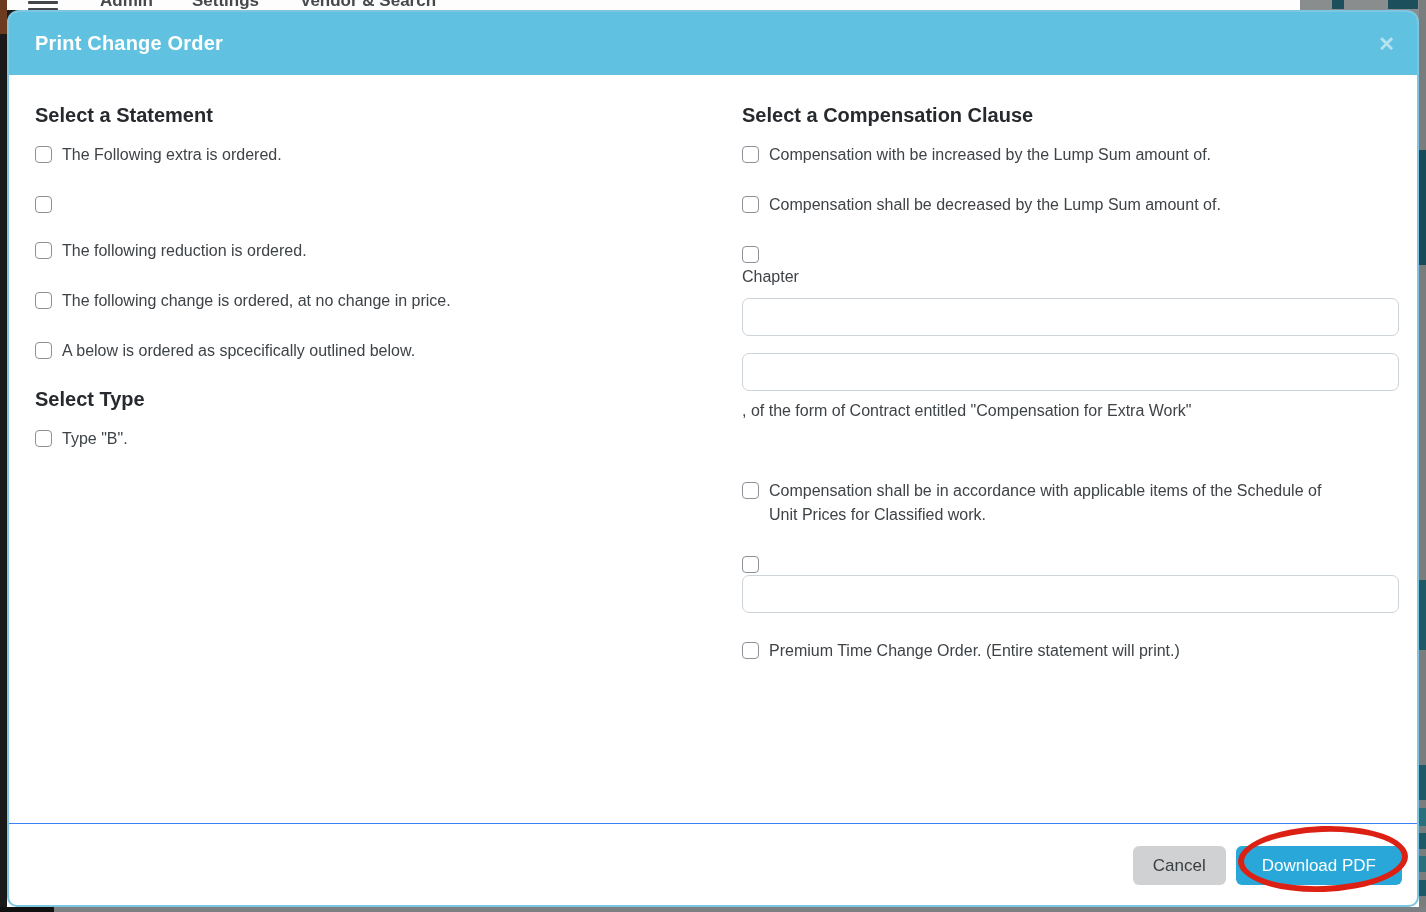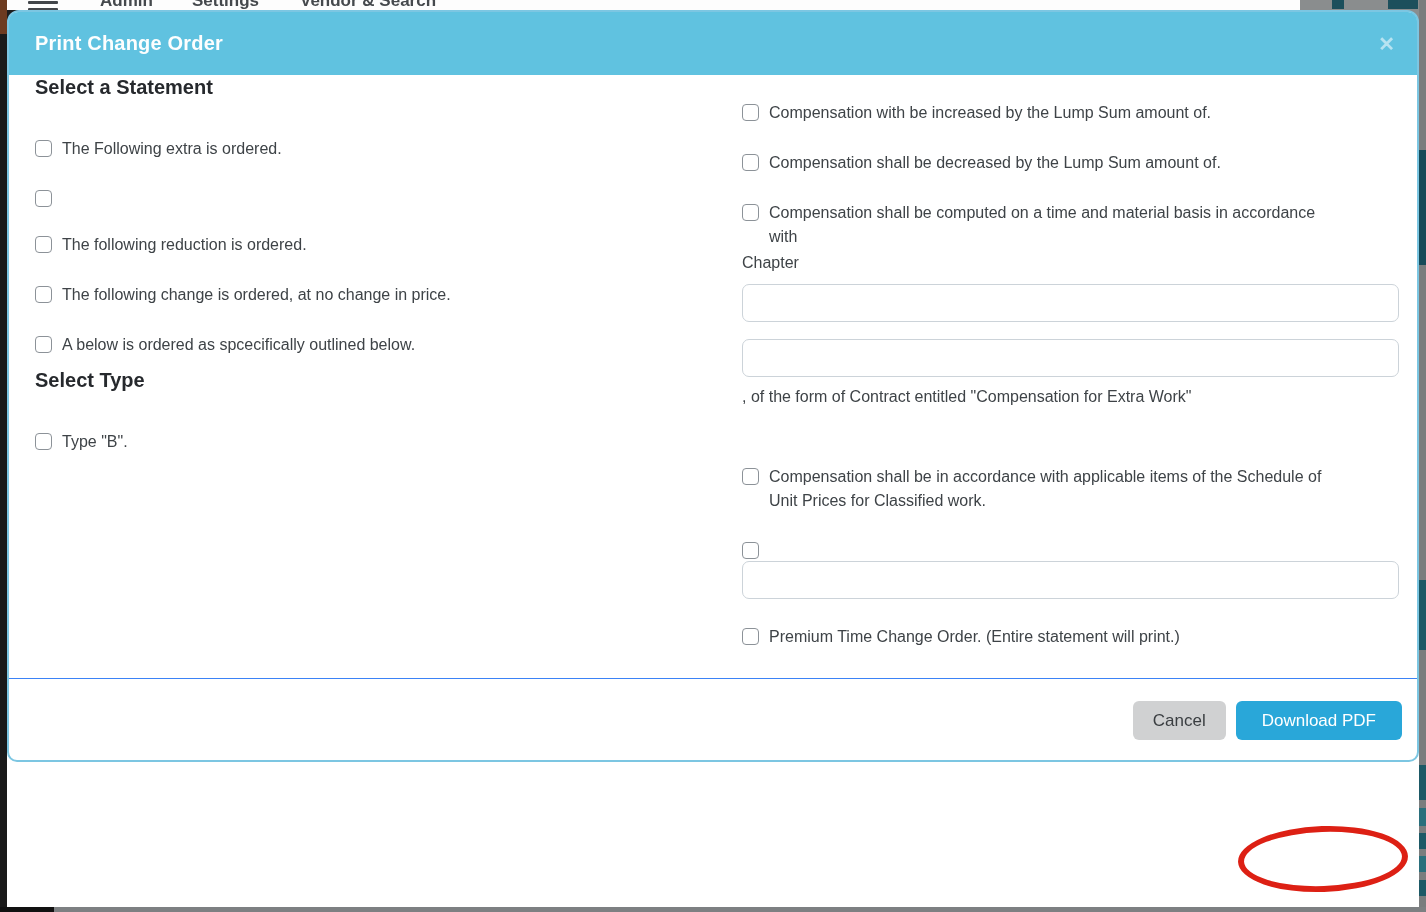--- a/index.html
+++ b/index.html
@@ -51,21 +51,21 @@
   .blk.b4{top:808px;height:18px;background:#2a6f7c;}
   .blk.b5{top:833px;height:16px;background:#1d5966;}
   .blk.b6{top:856px;height:16px;background:#2a6f7c;}
   .blk.b7{top:880px;height:16px;background:#1d5966;}
 
   .bottom-strip{position:absolute;left:0;bottom:0;width:1426px;height:5px;background:#7d8082;z-index:1;}
   .bottom-strip .black-seg{position:absolute;left:0;top:0;width:54px;height:5px;background:#111;}
 
   
   .modal{
-    position:absolute;left:7px;top:10px;width:1412px;height:752px;
+    position:absolute;left:7px;top:10px;width:1412px;height:897px;
     background:#ffffff;
     border:2px solid #7cc6e2;
     border-radius:12px 12px 10px 10px;
     z-index:10;
     display:flex;flex-direction:column;
   }
   .modal-header{
     height:63px;flex:none;
     background:var(--header-blue);
     border-radius:9px 9px 0 0;
@@ -77,29 +77,30 @@
     margin-left:auto;color:rgba(255,255,255,.55);
     font-size:20px;font-weight:700;cursor:pointer;line-height:1;
   }
 
   .modal-body{flex:1;display:flex;align-items:flex-start;padding:0 18px 0 26px;overflow:hidden;}
   .col-left{width:685px;flex:none;}
   .col-right{flex:1;margin-left:22px;}
 
   h2.sec{
     font-size:20px;line-height:24px;font-weight:600;color:var(--heading);
-  }
-  h2.sec.h-type{margin-top:11px;}
+    margin-top:28px;
+  }
+  h2.sec.h-type{margin-top:24px;}
 
   .cb-row{
     display:flex;align-items:flex-start;gap:10px;
     margin-top:26px;font-size:16px;line-height:24px;color:var(--text);
     cursor:pointer;
   }
-  h2.sec + .cb-row{margin-top:38px;}
+  h2.sec + .cb-row{margin-top:16px;}
   .cb{
     width:17px;height:17px;flex:none;margin-top:3px;
     border:1.5px solid #8c9298;border-radius:4px;background:#fff;
   }
   .cb-label{display:block;}
   .cb-label.w560{max-width:560px;}
   .cb-label.w585{max-width:585px;}
   .cb-row.gap-big{margin-top:56px;}
   .cb-row.gap-last{}
 
@@ -210,32 +211,32 @@
 
       <h2 class="sec h-type">Select Type</h2>
 
       <label class="cb-row">
         <span class="cb"></span>
         <span class="cb-label">Type "B".</span>
       </label>
     </div>
 
     <div class="col-right">
+      <h2 class="sec">Select a Compensation Clause</h2>
 
       <label class="cb-row">
         <span class="cb"></span>
         <span class="cb-label">Compensation with be increased by the Lump Sum amount of.</span>
       </label>
       <label class="cb-row">
         <span class="cb"></span>
         <span class="cb-label">Compensation shall be decreased by the Lump Sum amount of.</span>
       </label>
       <label class="cb-row">
         <span class="cb"></span>
-        <span class="cb-label w560">Compensation shall be computed on a time and material basis in accordance with</span>
       </label>
 
       <div class="field-label mt2">Chapter</div>
       <input type="text" class="text-input mt9" value="" style="">
 
       <input type="text" class="text-input mt17" value="" style="">
 
       <div class="note">, of the form of Contract entitled "Compensation for Extra Work"</div>
 
       <label class="cb-row gap-big">

